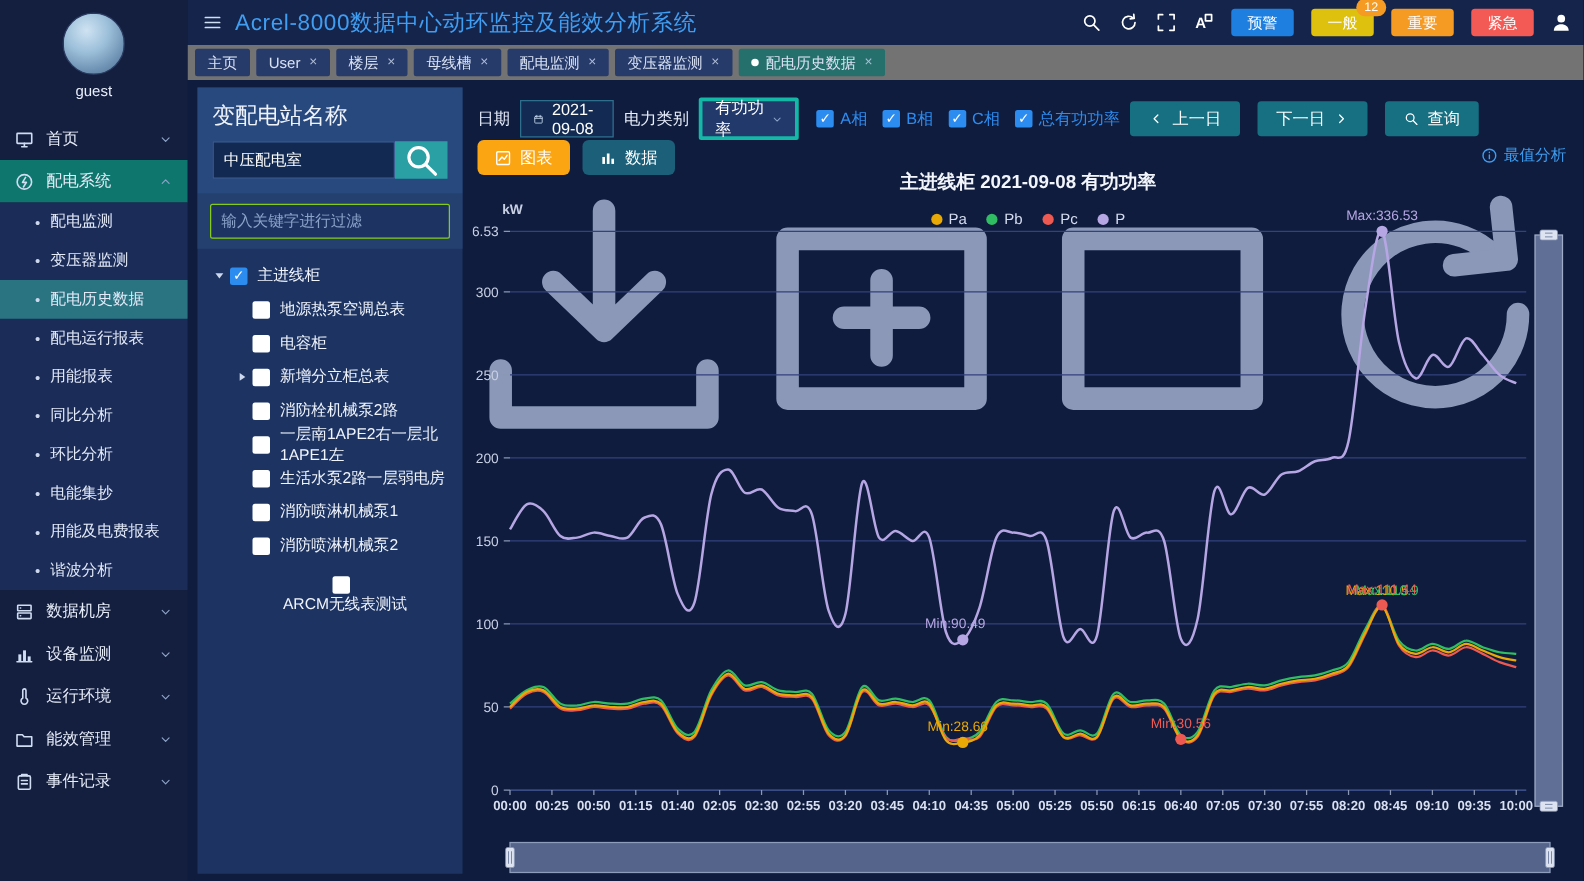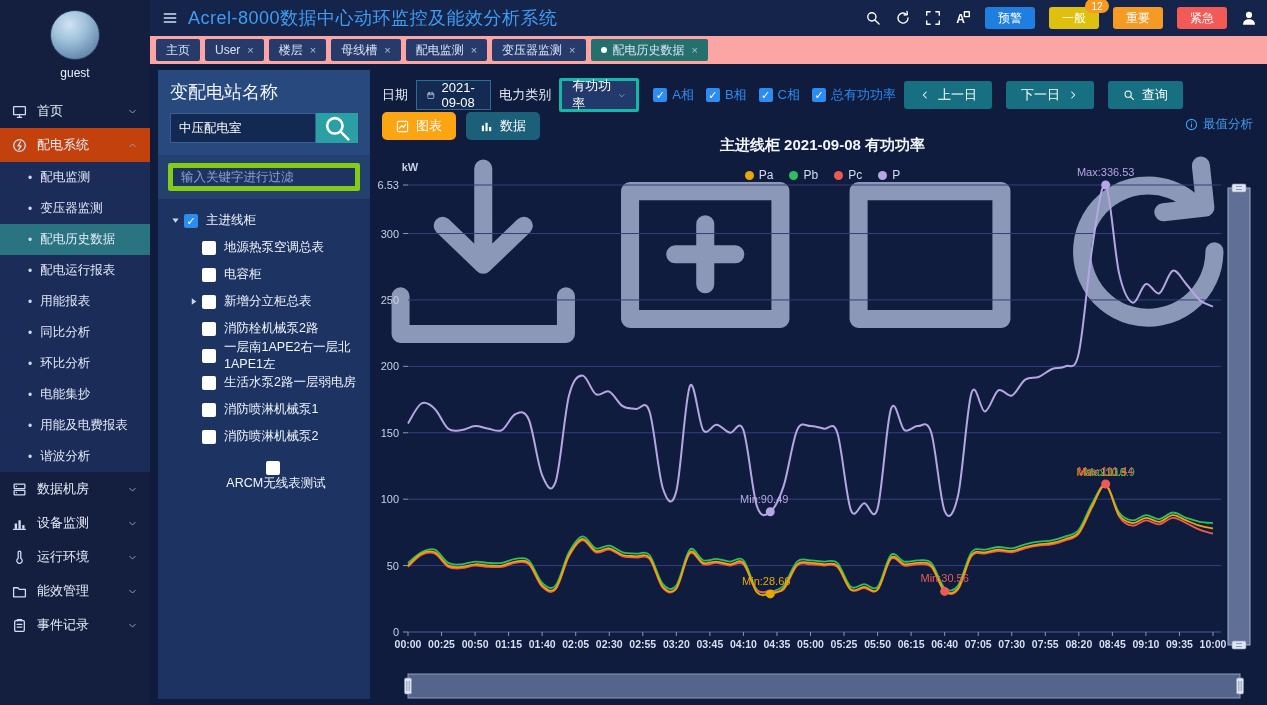--- a/index.html
+++ b/index.html
@@ -5,58 +5,58 @@
   html,body{margin:0;padding:0;background:#0a1228;}
   #root{position:relative;width:1267px;height:705px;overflow:hidden;background:#101c3c;
         font-family:"Liberation Sans",sans-serif;color:#fff;}
   
   .sidebar{position:absolute;left:0;top:0;width:150px;height:705px;background:#141f3f;z-index:5;}
   .avatar{width:48px;height:48px;border-radius:50%;margin:10px auto 6px;
           background:radial-gradient(circle at 38% 28%,#cfe3f2 0%,#9dc0da 38%,#6f93b4 70%,#4f6f92 100%);
           border:1px solid #2a3a60;}
   .guest{text-align:center;font-size:12px;color:#e8eefb;margin-bottom:14px;}
   .menu-item{display:flex;align-items:center;height:34px;padding:0 12px;font-size:13px;color:#e6ecf8;cursor:pointer;}
-  .menu-item.active-parent{background:#c2410c;}
+  .menu-item.active-parent{background:#0f766e;}
   .mi-icon{width:15px;height:15px;margin-right:10px;color:#cfdcf2;flex:0 0 auto;}
   .menu-item .chev{margin-left:auto;color:#8fa3c8;width:11px;height:11px;}
   .submenu{background:#1b2c59;}
   .sub-item{display:flex;align-items:center;height:31px;padding-left:28px;font-size:12.5px;color:#e3eaf8;cursor:pointer;}
   .sub-item .bullet{margin-right:8px;color:#cdd8ee;font-size:12px;}
   .sub-item.active{background:#2a7482;}
   
   .header{position:absolute;left:150px;top:0;width:1117px;height:36px;background:#15244a;
           display:flex;align-items:center;padding:0 10px;box-sizing:border-box;}
   .hamburger{width:16px;height:16px;color:#cfe0f5;margin:0 10px 0 2px;cursor:pointer;}
   .app-title{font-size:18px;color:#3f9df2;letter-spacing:.5px;white-space:nowrap;}
   .hdr-right{margin-left:auto;display:flex;align-items:center;gap:14px;}
   .hdr-icon{width:16px;height:16px;color:#fff;cursor:pointer;}
   .alert-btn{position:relative;height:22px;padding:0 13px;border-radius:3px;font-size:12px;color:#fff;
              display:flex;align-items:center;cursor:pointer;}
   .alert-badge{position:absolute;top:-8px;right:-10px;min-width:18px;height:14px;border-radius:8px;
                background:#f59a23;color:#fff;font-size:10px;display:flex;align-items:center;justify-content:center;padding:0 3px;}
   
-  .tabbar{position:absolute;left:150px;top:36px;width:1117px;height:28px;background:#fca5a5;
+  .tabbar{position:absolute;left:150px;top:36px;width:1117px;height:28px;background:#737373;
           display:flex;align-items:flex-start;padding:3px 6px 0;box-sizing:border-box;gap:5px;}
   .tab{height:22px;padding:0 10px;background:#273b6b;font-size:12px;color:#d9e2f4;border-radius:2px;
        display:flex;align-items:center;cursor:pointer;white-space:nowrap;}
   .tab.active{background:#25706c;}
   .tab .tdot{width:6px;height:6px;border-radius:50%;background:#fff;margin-right:6px;}
   .tab .close{margin-left:7px;color:#aebdda;font-size:11px;}
   
   .content{position:absolute;left:150px;top:64px;width:1117px;height:641px;background:#0f1c3e;}
   .tree-panel{position:absolute;left:8px;top:6px;width:212px;height:629px;background:#1d3463;box-sizing:border-box;}
   .tp-head{background:#28497e;padding:10px 12px 12px;}
   .tp-label{font-size:18px;color:#eef3fc;margin-bottom:9px;}
   .tp-search{display:flex;height:30px;}
   .tp-search input{flex:1;min-width:0;background:#122a52;border:1px solid #3d5d95;color:#fff;
                    padding:0 8px;font-size:12.5px;outline:none;font-family:inherit;}
   .tp-search-btn{width:42px;background:#2aa0a5;display:flex;align-items:center;justify-content:center;cursor:pointer;}
   .tp-search-btn svg{width:14px;height:14px;color:#fff;}
   .tp-filter{background:#24406f;padding:8px 10px;}
-  .tp-filter input{width:100%;height:28px;box-sizing:border-box;background:#1d3463;border:5px solid #84cc16;
+  .tp-filter input{width:100%;height:28px;box-sizing:border-box;background:#1d3463;border:1px solid #84cc16;
                    color:#cfdcf2;padding:0 8px;font-size:12.5px;outline:none;border-radius:2px;font-family:inherit;}
   .tp-filter input::placeholder{color:#8ba2c9;}
   .tree{padding:8px 4px;}
   .tree-row{display:flex;align-items:center;height:27px;font-size:12.5px;color:#f0f4fc;cursor:pointer;}
   .caret{width:15px;height:11px;color:#cdd8ee;flex:0 0 auto;text-align:center;}
   .cb{width:14px;height:14px;border-radius:2px;margin:0 8px 0 1px;background:#fff;flex:0 0 auto;
       font-size:11px;line-height:14px;text-align:center;color:#fff;}
   .cb.checked{background:#2d8cf0;}
   
   .main{position:absolute;left:228px;top:6px;width:889px;height:635px;}

